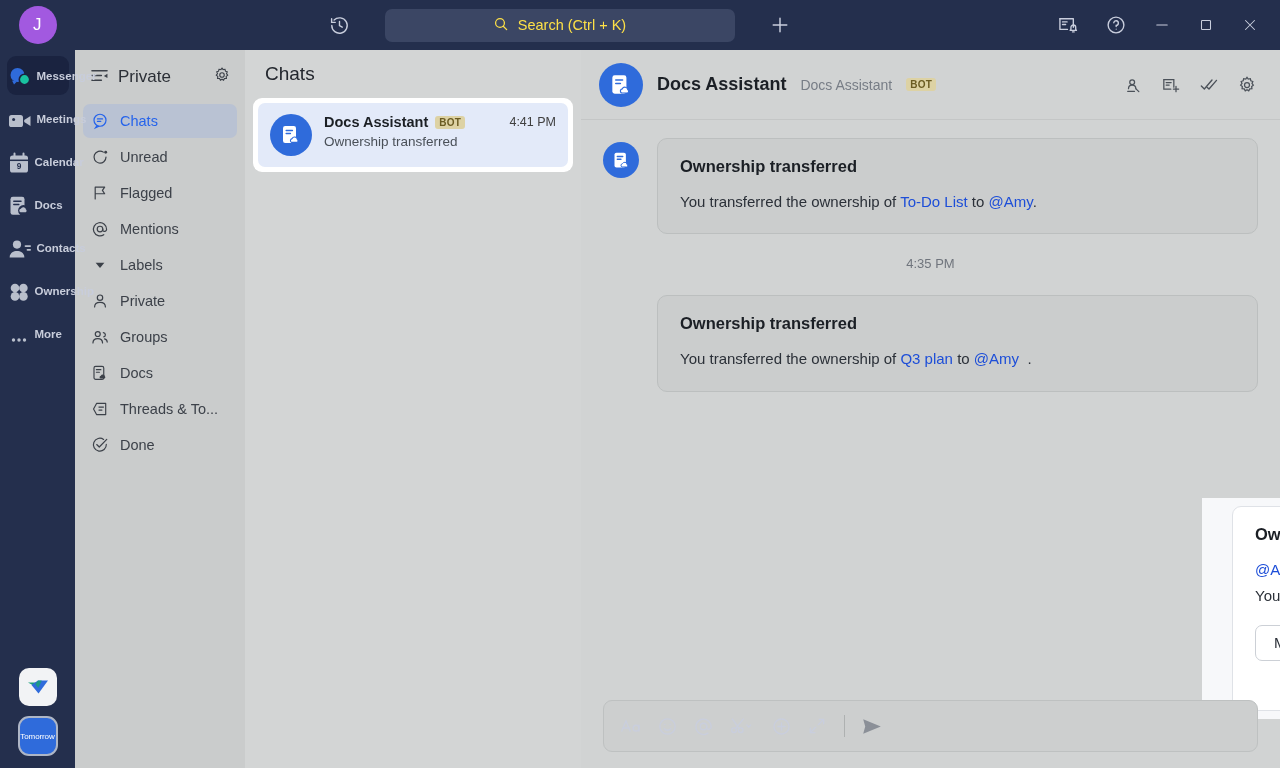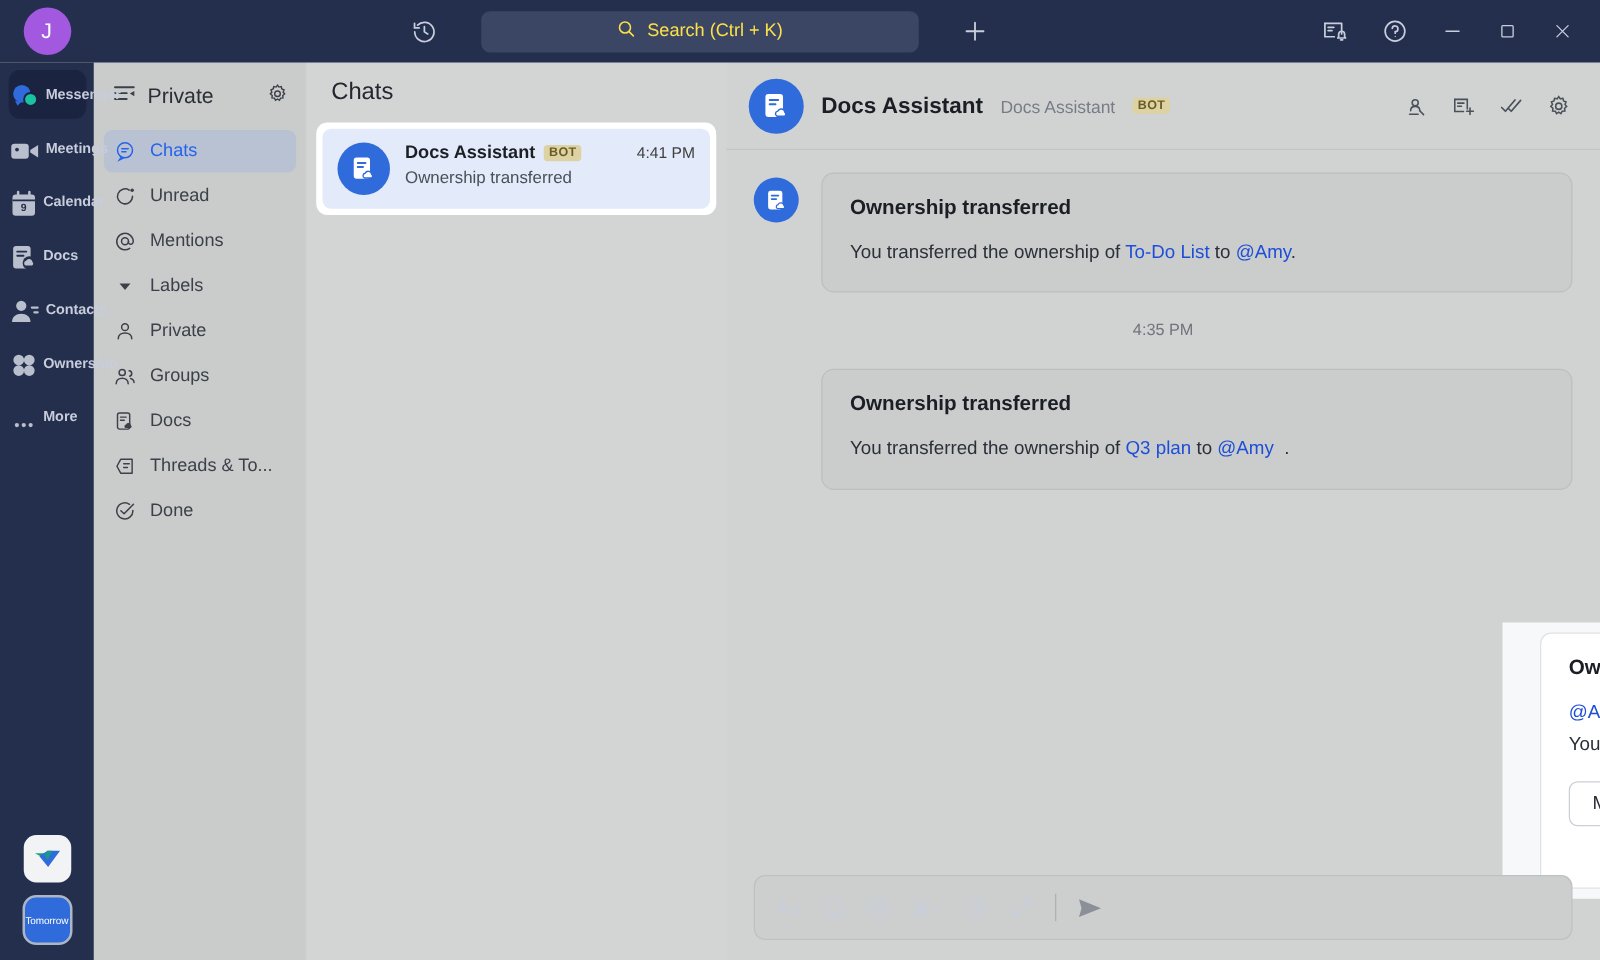--- a/index.html
+++ b/index.html
@@ -372,20 +372,28 @@
         <div class="filter-item">
           <span class="fi-ico">
             <svg width="18" height="18" viewBox="0 0 24 24" fill="none" stroke="currentColor" stroke-width="1.6" stroke-linecap="round">
               <path d="M16.5 5.5A8 8 0 1 0 20 12"></path>
                 <circle cx="19.6" cy="5.6" r="1.9" fill="currentColor" stroke="none"></circle>
             </svg>
           </span>
           <span class="fi-label">Unread</span>
         </div>
 
+        <div class="filter-item">
+          <span class="fi-ico">
+            <svg width="18" height="18" viewBox="0 0 24 24" fill="none" stroke="currentColor" stroke-width="1.6" stroke-linecap="round" stroke-linejoin="round">
+              <path d="M5.6 20V4.2h12.6l-3 4.4 3 4.4H5.6"></path>
+            </svg>
+          </span>
+          <span class="fi-label">Flagged</span>
+        </div>
 
         <div class="filter-item">
           <span class="fi-ico">
             <svg width="18" height="18" viewBox="0 0 24 24" fill="none" stroke="currentColor" stroke-width="1.6" stroke-linecap="round">
               <circle cx="12" cy="12" r="3.7"></circle>
               <path d="M15.7 12v2a2.8 2.8 0 0 0 5.1-1.4A8.8 8.8 0 1 0 17 19.6"></path>
             </svg>
           </span>
           <span class="fi-label">Mentions</span>
         </div>

